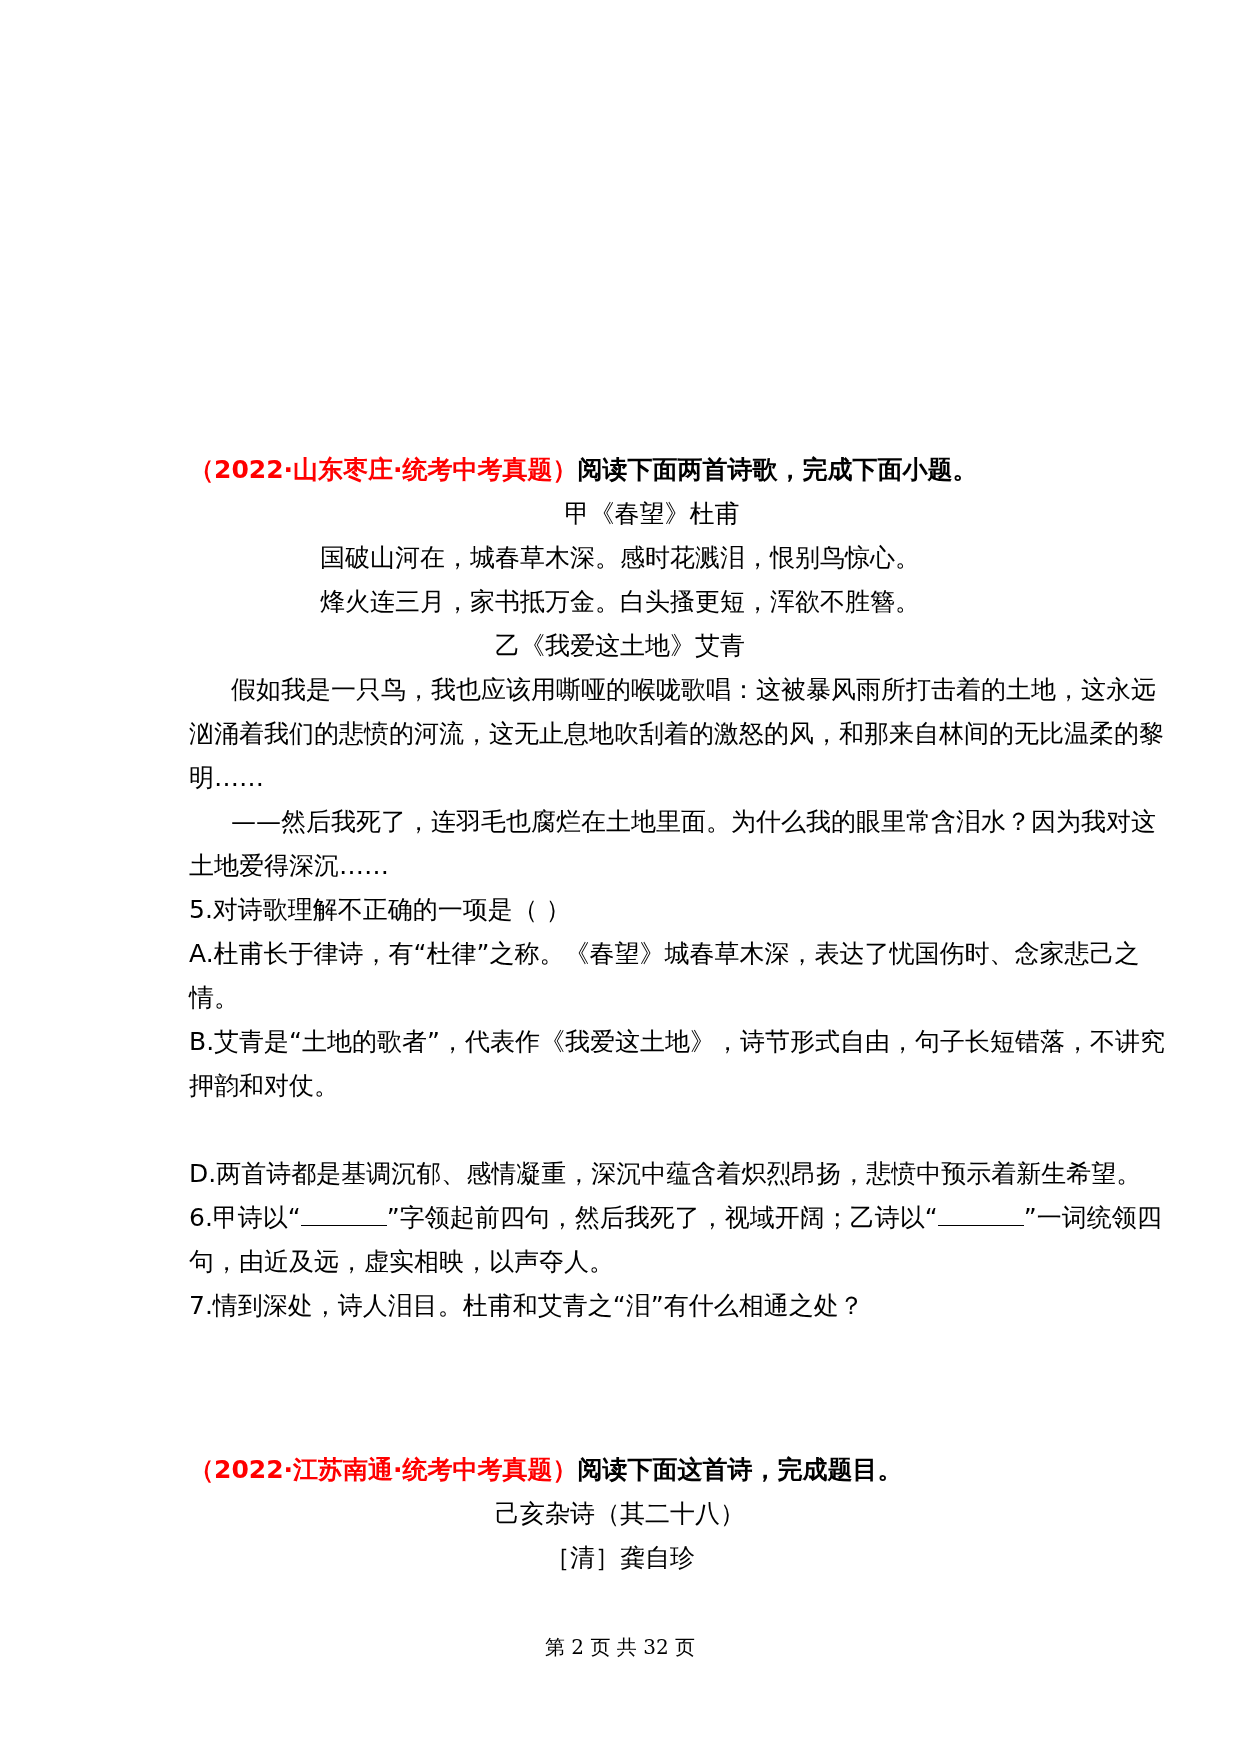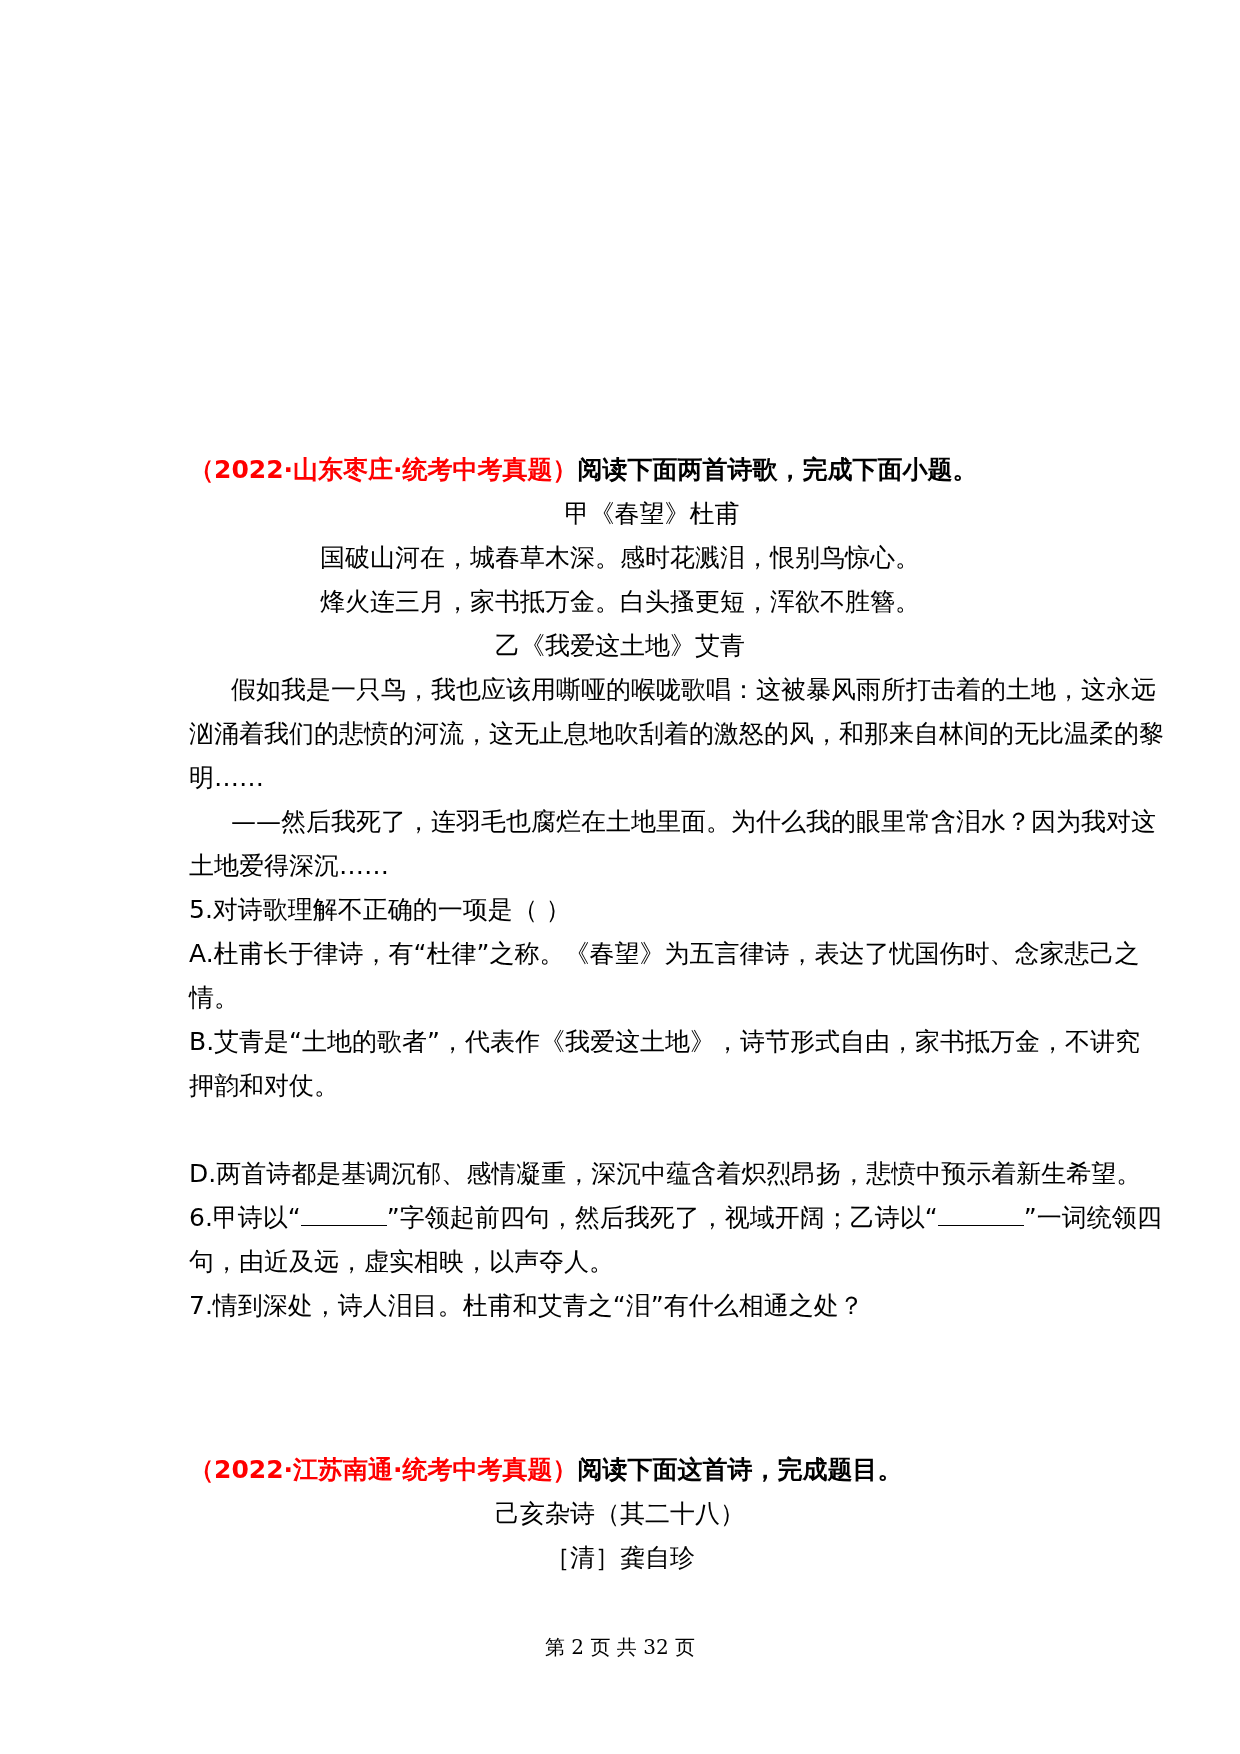--- a/index.html
+++ b/index.html
@@ -71,23 +71,23 @@
   <div class="line center" style="top:588px;">烽火连三月，家书抵万金。白头搔更短，浑欲不胜簪。</div>
 
   <div class="line center" style="top:632px;">乙《我爱这土地》艾青</div>
   <div class="line indent" style="top:676px;">假如我是一只鸟，我也应该用嘶哑的喉咙歌唱：这被暴风雨所打击着的土地，这永远</div>
   <div class="line left" style="top:720px;">汹涌着我们的悲愤的河流，这无止息地吹刮着的激怒的风，和那来自林间的无比温柔的黎</div>
   <div class="line left" style="top:764px;">明……</div>
   <div class="line indent" style="top:808px;">——然后我死了，连羽毛也腐烂在土地里面。为什么我的眼里常含泪水？因为我对这</div>
   <div class="line left" style="top:852px;">土地爱得深沉……</div>
 
   <div class="line left" style="top:896px;">5.对诗歌理解不正确的一项是（    ）</div>
-  <div class="line left" style="top:940px;">A.杜甫长于律诗，有“杜律”之称。《春望》为五言律诗，表达了忧国伤时、念家悲己之</div>
+  <div class="line left" style="top:940px;">A.杜甫长于律诗，有“杜律”之称。《春望》城春草木深，表达了忧国伤时、念家悲己之</div>
   <div class="line left" style="top:984px;">情。</div>
-  <div class="line left" style="top:1028px;">B.艾青是“土地的歌者”，代表作《我爱这土地》，诗节形式自由，家书抵万金，不讲究</div>
+  <div class="line left" style="top:1028px;">B.艾青是“土地的歌者”，代表作《我爱这土地》，诗节形式自由，句子长短错落，不讲究</div>
   <div class="line left" style="top:1072px;">押韵和对仗。</div>
   <div class="line left" style="top:1160px;">D.两首诗都是基调沉郁、感情凝重，深沉中蕴含着炽烈昂扬，悲愤中预示着新生希望。</div>
 
   <div class="line left" style="top:1204px;">
     <span>6.甲诗以“</span><span class="blank"></span><span>”字领起前四句，然后我死了，视域开阔；乙诗以“</span><span class="blank"></span><span>”一词统领四</span>
   </div>
   <div class="line left" style="top:1248px;">句，由近及远，虚实相映，以声夺人。</div>
 
   <div class="line left" style="top:1292px;">7.情到深处，诗人泪目。杜甫和艾青之“泪”有什么相通之处？</div>
 

